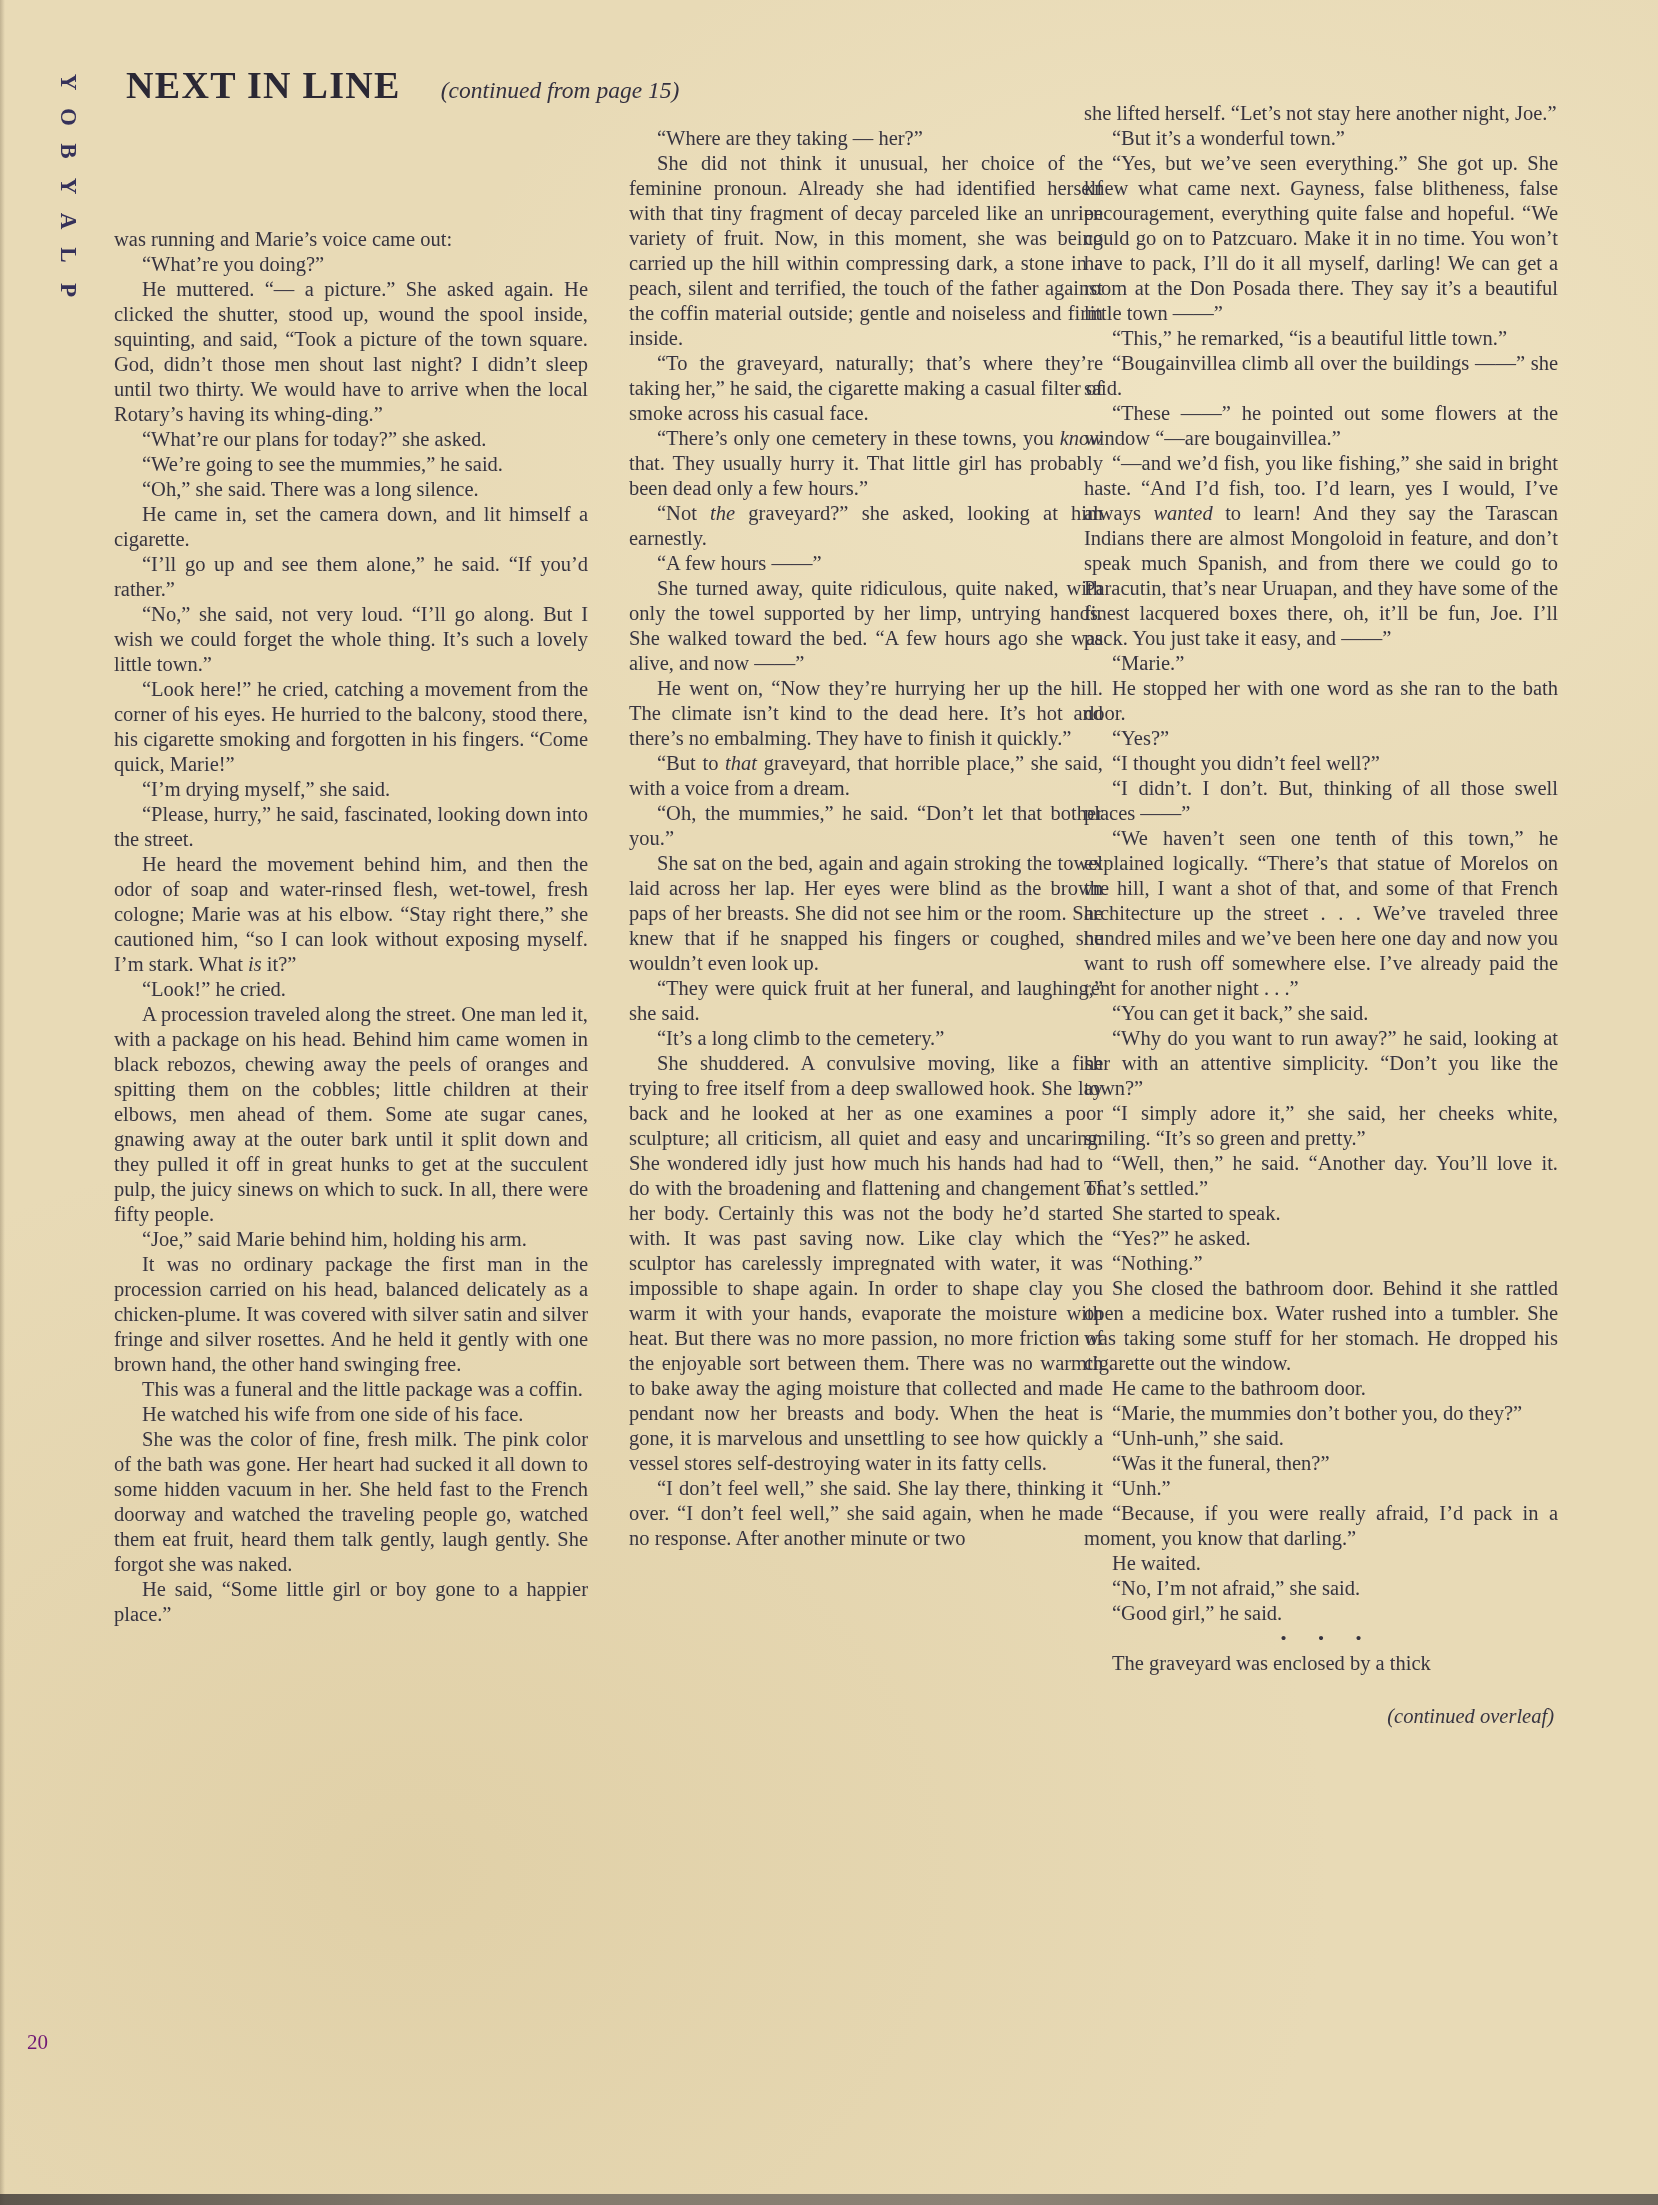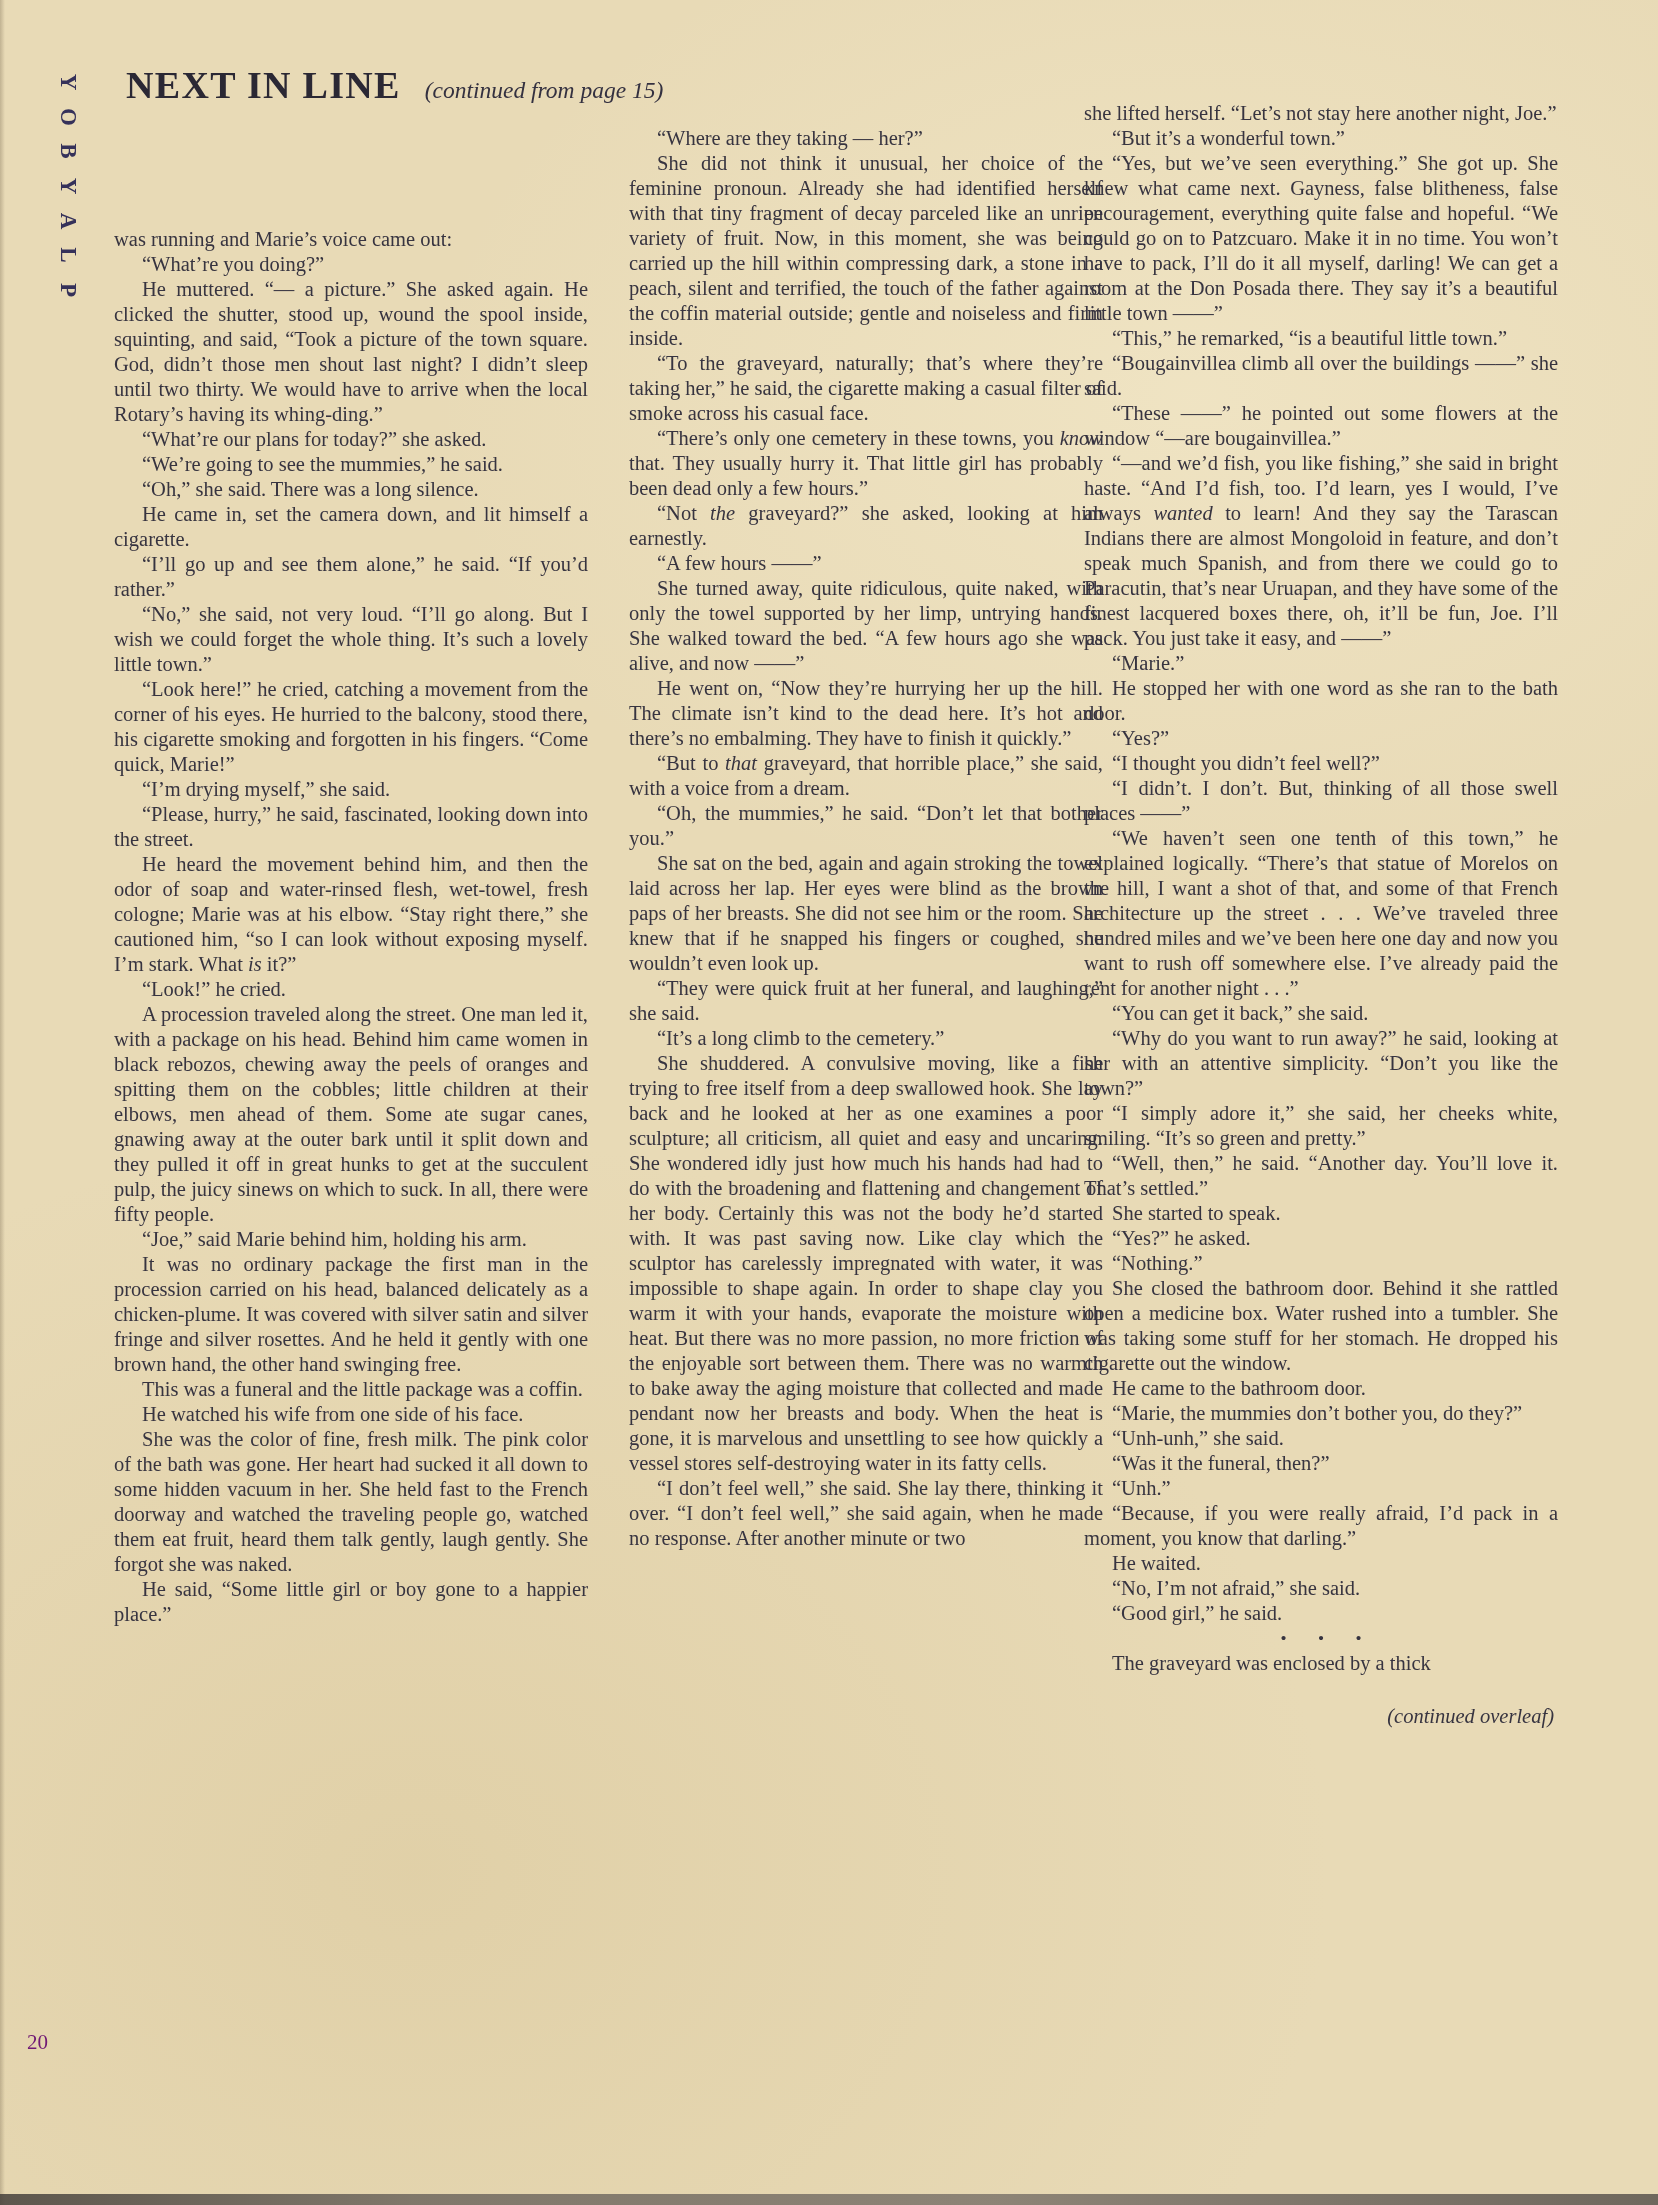--- a/index.html
+++ b/index.html
@@ -30,21 +30,21 @@
   
   .title-row {
     position: absolute; left: 126px; top: 63px;
     display: flex; align-items: baseline; white-space: nowrap; text-align: center;
   }
   .title {
     margin: 0; font-weight: bold; font-size: 38px;
     letter-spacing: 1.3px; color: #2b2834;
   }
   .subtitle {
-    margin-left: 24px; font-style: italic; font-size: 23.5px; color: #343140;
+    margin-left: 40px; font-style: italic; font-size: 23.5px; color: #343140;
   }
 
   
   .col {
     position: absolute; width: 474px;
     font-size: 20.5px; line-height: 25px;
     text-align: justify; hyphens: auto; font-family: Liberation Serif, serif;
   }
   .col-1 { left: 114px;  top: 227px; }
   .col-2 { left: 596px;  top: 126px; margin-left: 33px; }

